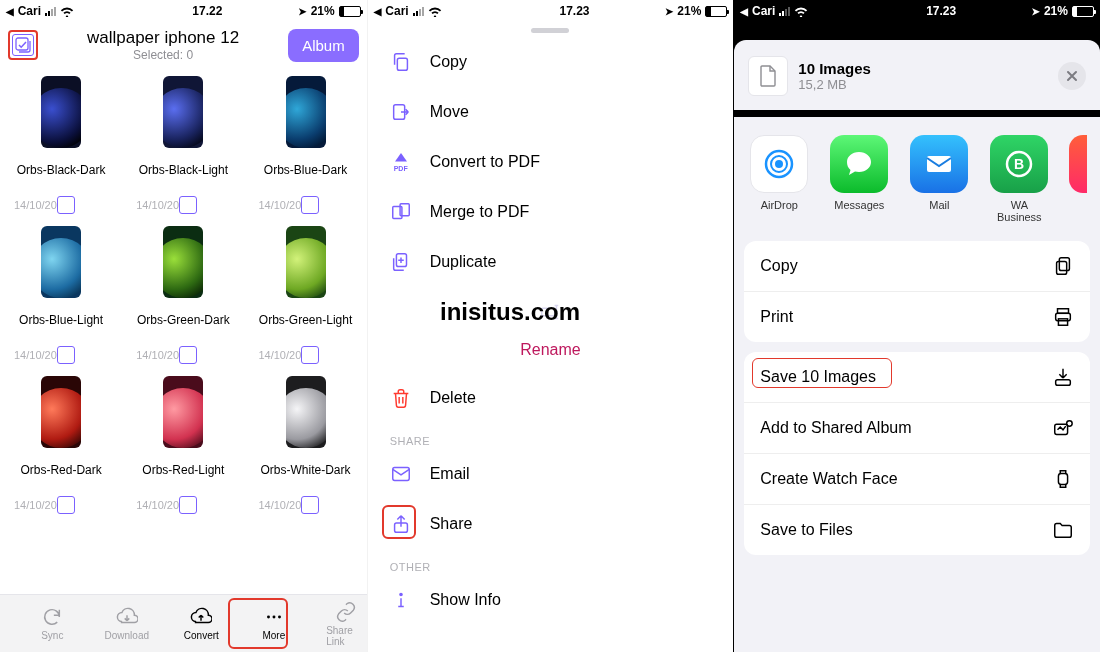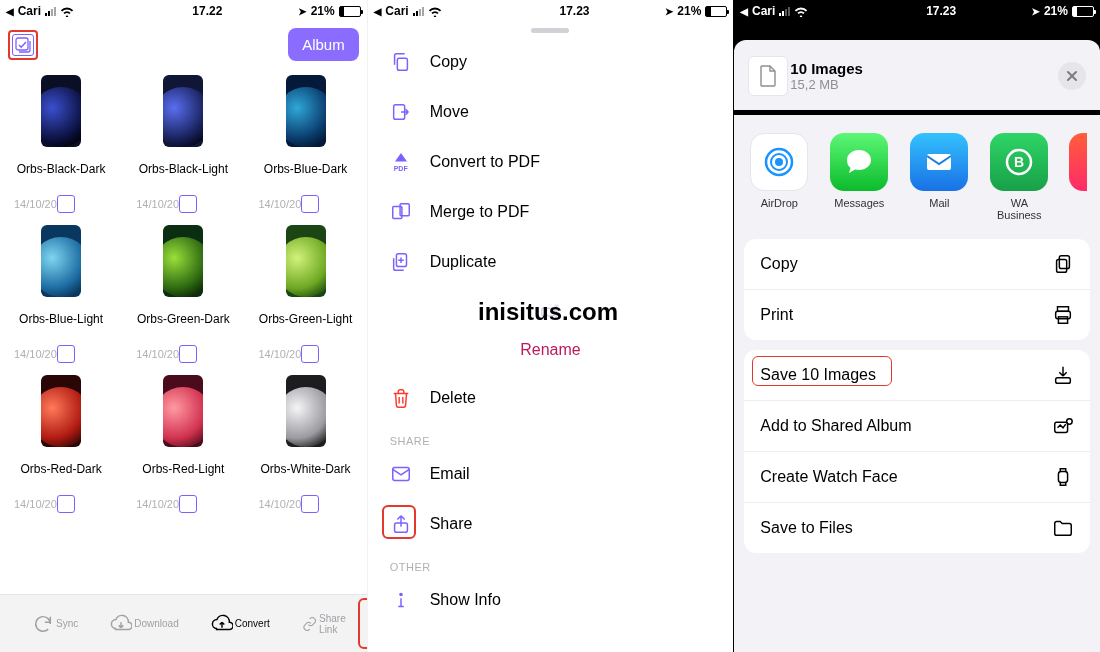--- a/index.html
+++ b/index.html
@@ -38,54 +38,54 @@
   .cell { display:flex; flex-direction:column; align-items:center; padding:6px 4px 0; }
   .thumb { width: 40px; height: 72px; border-radius: 6px; position:relative; overflow:hidden; }
   .orb { position:absolute; width:60px; height:60px; border-radius:50%; left:-10px; top:12px; }
   .name { font-size: 12px; text-align:center; line-height:1.15; margin-top:16px; min-height: 28px; }
   .row-meta { display:flex; width:100%; align-items:center; justify-content:flex-start; padding: 4px 10px 6px 10px; }
   .date { font-size:11px; color:#b0b0b5; }
   .chk { width:18px; height:18px; border:1.5px solid #7b61ff; border-radius:3px; }
 
   
   .toolbar { position:absolute; bottom:0; left:0; right:0; height:58px; background:#f3f3f4; display:flex; border-top:1px solid #e5e5ea; }
-  .tool { flex:1; display:flex; align-items:center; justify-content:center; gap:2px; font-size:10px; color:#a0a0a5; position:relative;padding-left:32px; }
+  .tool { flex:1; display:flex; flex-direction:column; align-items:center; justify-content:center; gap:2px; font-size:10px; color:#a0a0a5; position:relative;padding-left:32px; }
   .tool.active { color:#000; }
   .tool svg { width:22px; height:22px; }
   .tool .hl { position:absolute; inset:3px 6px 3px 6px; border:2px solid #e2392c; border-radius:6px; }
 
   
   .sheet-handle { width:38px; height:5px; background:#d1d1d6; border-radius:3px; margin: 6px auto 4px; }
   .menu { padding: 0 0 0 0; }
   .menu-row { display:flex; align-items:center; gap:18px; padding: 14px 22px; font-size:16px; position:relative; }
   .menu-row.disabled { color:#be185d;flex-direction:column; }
   .menu-row .ricon { width:22px; height:22px; color:#7b61ff; flex-shrink:0; display:flex; align-items:center; justify-content:center; }
   .menu-row.disabled .ricon { color:#d8d5ee; }
   .section-label { font-size:11px; color:#b0b0b5; letter-spacing:.5px; padding: 12px 22px 2px; }
   .shared-hl { position:absolute; left:14px; top:6px; width:34px; height:34px; border:2px solid #e2392c; border-radius:6px; }
 
   
   .p3 { background:#000; }
   .p3 .sheet { position:absolute; left:0; right:0; top:40px; bottom:0; background:#f2f2f7; border-radius:12px 12px 0 0; padding:8px 0 0; }
-  .share-head { display:flex; align-items:center; gap:2px; padding: 8px 14px 14px; border-bottom:5px solid #000000; }
+  .share-head { display:flex; align-items:center; gap:10px; padding: 8px 14px 14px; border-bottom:7px solid #000000; }
   .doc-th { width:40px; height:40px; background:#fff; border:1px solid #e5e5ea; border-radius:6px; display:flex; align-items:center; justify-content:center; color:#8e8e93; }
   .share-head .txt .t { font-size:15px; font-weight:600; }
   .share-head .txt .s { font-size:13px; color:#8e8e93; }
   .close-x { margin-left:auto; width:28px; height:28px; border-radius:50%; background:#e5e5ea; color:#7c7c82; display:flex; align-items:center; justify-content:center; font-size:15px; }
   .apps { display:flex; gap:22px; padding:18px 16px 8px; overflow:hidden; }
   .app { display:flex; flex-direction:column; align-items:center; gap:6px; width:62px; }
   .app-icon { width:58px; height:58px; border-radius:14px; display:flex; align-items:center; justify-content:center; color:#fff; }
   .app .al { font-size:11px; color:#333; text-align:center; }
   .list-card { background:#fff; margin:10px 10px 0; border-radius:12px; overflow:hidden; }
   .list-row { display:flex; align-items:center; justify-content:space-between; padding:14px 16px; font-size:16px; border-top:1px solid #eee; position:relative; }
   .list-card .list-row:first-child { border-top:none; }
   .list-row .ricon2 { width:22px; height:22px; color:#000; }
   .save-hl { position:absolute; left:8px; top:6px; width:140px; height:30px; border:1.5px solid #e2392c; border-radius:6px; }
 
-  .watermark { position:absolute; left:440px; top:298px; font-size:24px; font-weight:800; color:#000; z-index:50; pointer-events:none; font-family: Arial, sans-serif; margin-left: 38px; }
+  .watermark { position:absolute; left:440px; top:298px; font-size:24px; font-weight:800; color:#000; z-index:50; pointer-events:none; font-family: Arial, sans-serif; }
 
   svg { display:block; }
 </style>
 </head>
 <body>
 
 <div class="watermark">inisitus.com</div>
 
 <div class="panels">
 
@@ -119,20 +119,24 @@
   <div class="p1-header">
     <div class="select-all-box">
       <div class="select-all-inner">
         <svg width="18" height="18" viewBox="0 0 18 18">
               <rect x="2" y="2" width="12" height="12" rx="2" fill="none" stroke="currentColor" stroke-width="1.3"></rect>
               <path d="M5 9l2.2 2.2L12 6" fill="none" stroke="currentColor" stroke-width="1.5"></path>
               <path d="M5 16h9a2 2 0 002-2V5" fill="none" stroke="currentColor" stroke-width="1.3"></path>
             </svg>
       </div>
     </div>
+    <div class="title-block">
+      <div class="title">wallpaper iphone 12</div>
+      <div class="sub">Selected: 0</div>
+    </div>
     <button class="done-btn">Album</button>
   </div>
 
   <div class="grid" id="grid">
         <div class="cell">
     <div class="thumb" style="background:#0b0f25">
       <div class="orb" style="background:radial-gradient(circle at 35% 35%, #3a4fcf, #0a0f3a 60%, #000 80%)"></div>
     </div>
     <div class="name">Orbs-Black-Dark</div>
     <div class="row-meta">
@@ -235,37 +239,37 @@
             <path d="M12 10v6m0 0l-2.5-2.5M12 16l2.5-2.5"></path>
           </svg>
       <span>Download</span>
     </div>
     <div class="tool active">
       <svg viewBox="0 0 24 24" fill="none" stroke="currentColor" stroke-width="1.6">
             <path d="M6 17a5 5 0 01.5-9.97A7 7 0 0120 10a4 4 0 010 8H6z"></path>
             <path d="M12 16v-6m0 0l-2.5 2.5M12 10l2.5 2.5"></path>
           </svg>
       <span>Convert</span>
-    </div>
-    <div class="tool">
-      <svg viewBox="0 0 24 24" fill="none" stroke="currentColor" stroke-width="1.6">
-            <path d="M10 13a5 5 0 007 0l3-3a5 5 0 00-7-7l-1 1"></path>
-            <path d="M14 11a5 5 0 00-7 0l-3 3a5 5 0 007 7l1-1"></path>
-          </svg>
-      <span>Share Link</span>
     </div>
     <div class="tool active">
       <div class="hl"></div>
       <svg viewBox="0 0 24 24" fill="currentColor">
             <circle cx="6" cy="12" r="1.6"></circle>
             <circle cx="12" cy="12" r="1.6"></circle>
             <circle cx="18" cy="12" r="1.6"></circle>
           </svg>
       <span>More</span>
     </div>
+    <div class="tool">
+      <svg viewBox="0 0 24 24" fill="none" stroke="currentColor" stroke-width="1.6">
+            <path d="M10 13a5 5 0 007 0l3-3a5 5 0 00-7-7l-1 1"></path>
+            <path d="M14 11a5 5 0 00-7 0l-3 3a5 5 0 007 7l1-1"></path>
+          </svg>
+      <span>Share Link</span>
+    </div>
   </div>
 </div>
 
 <div class="panel">
   <div class="status">
     <div class="left">
       <span class="back-tri">◀</span>
       <span>Cari</span>
       <span class="bars">
             <i class="on"></i>

